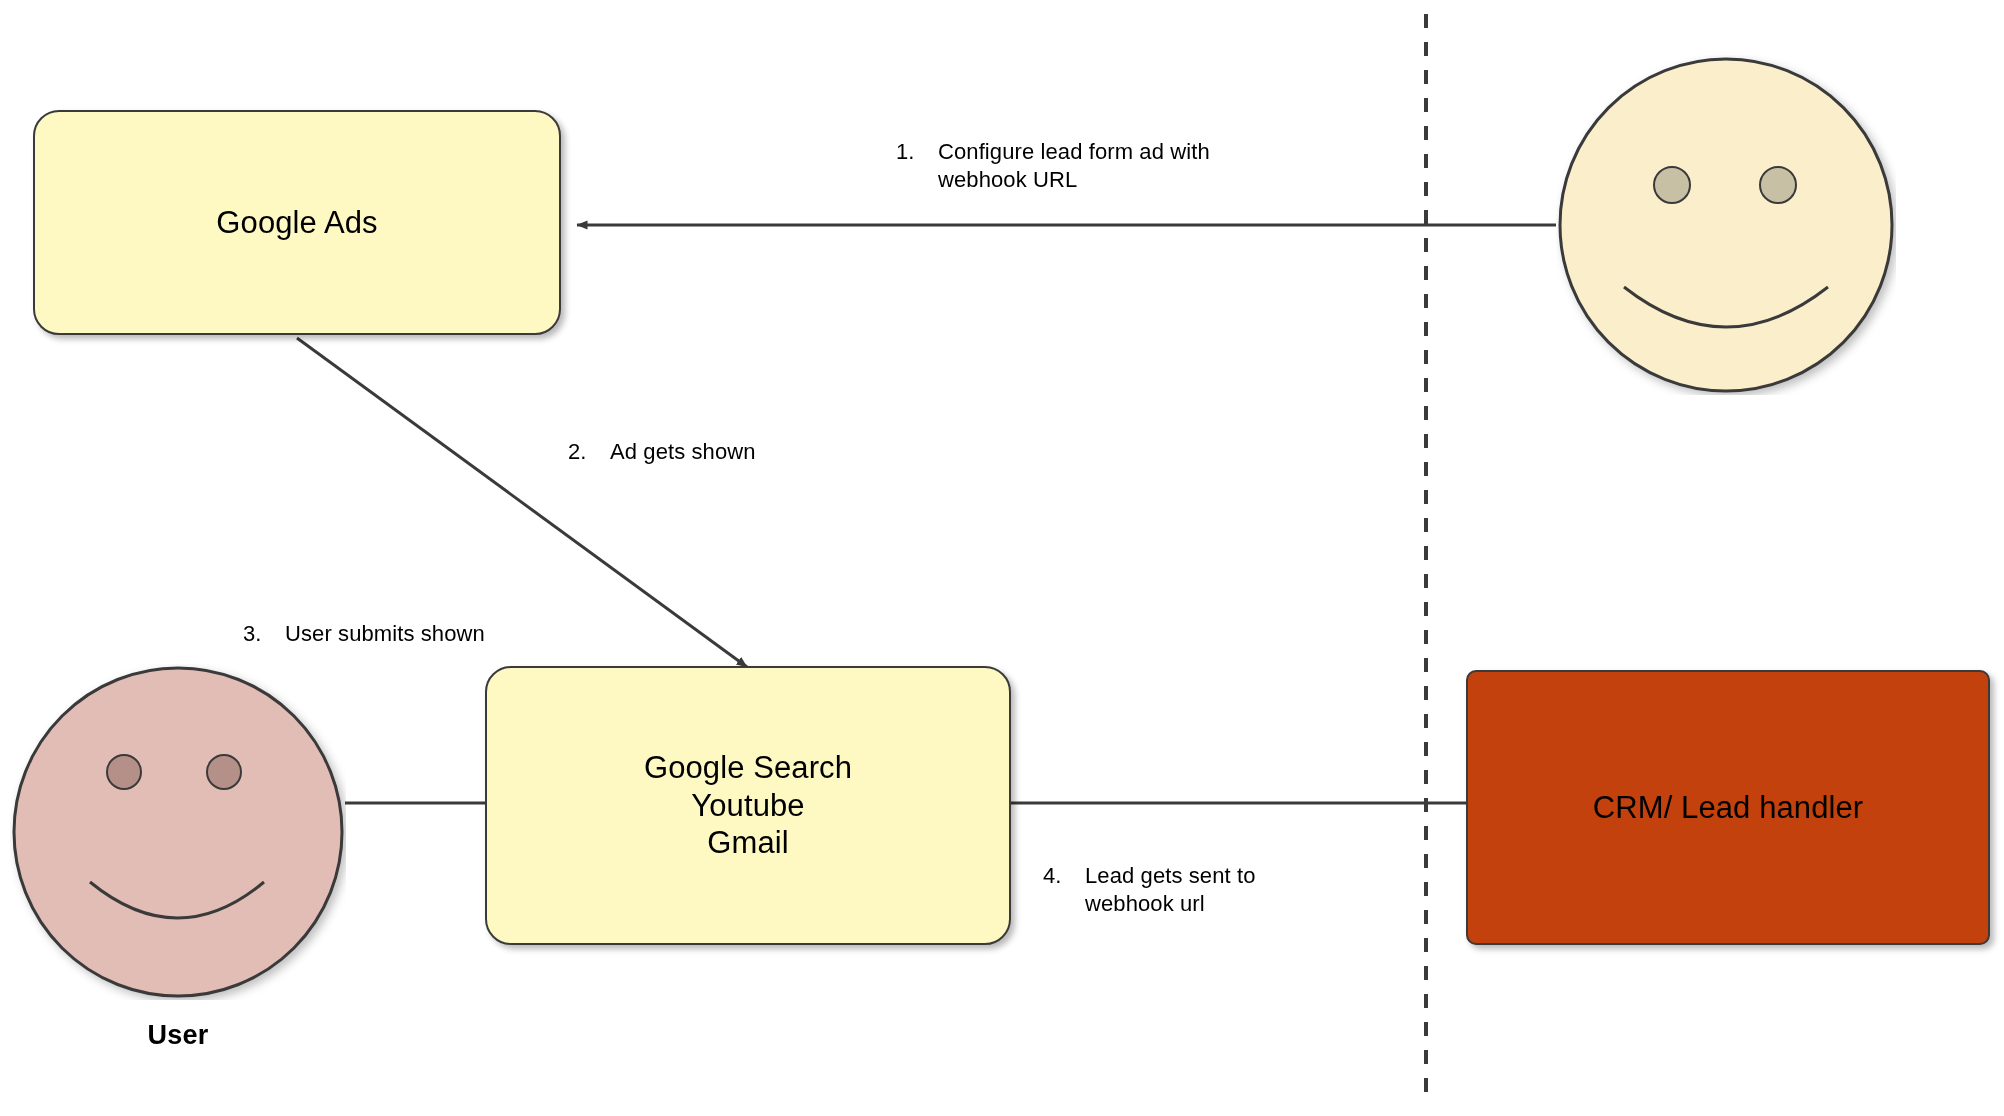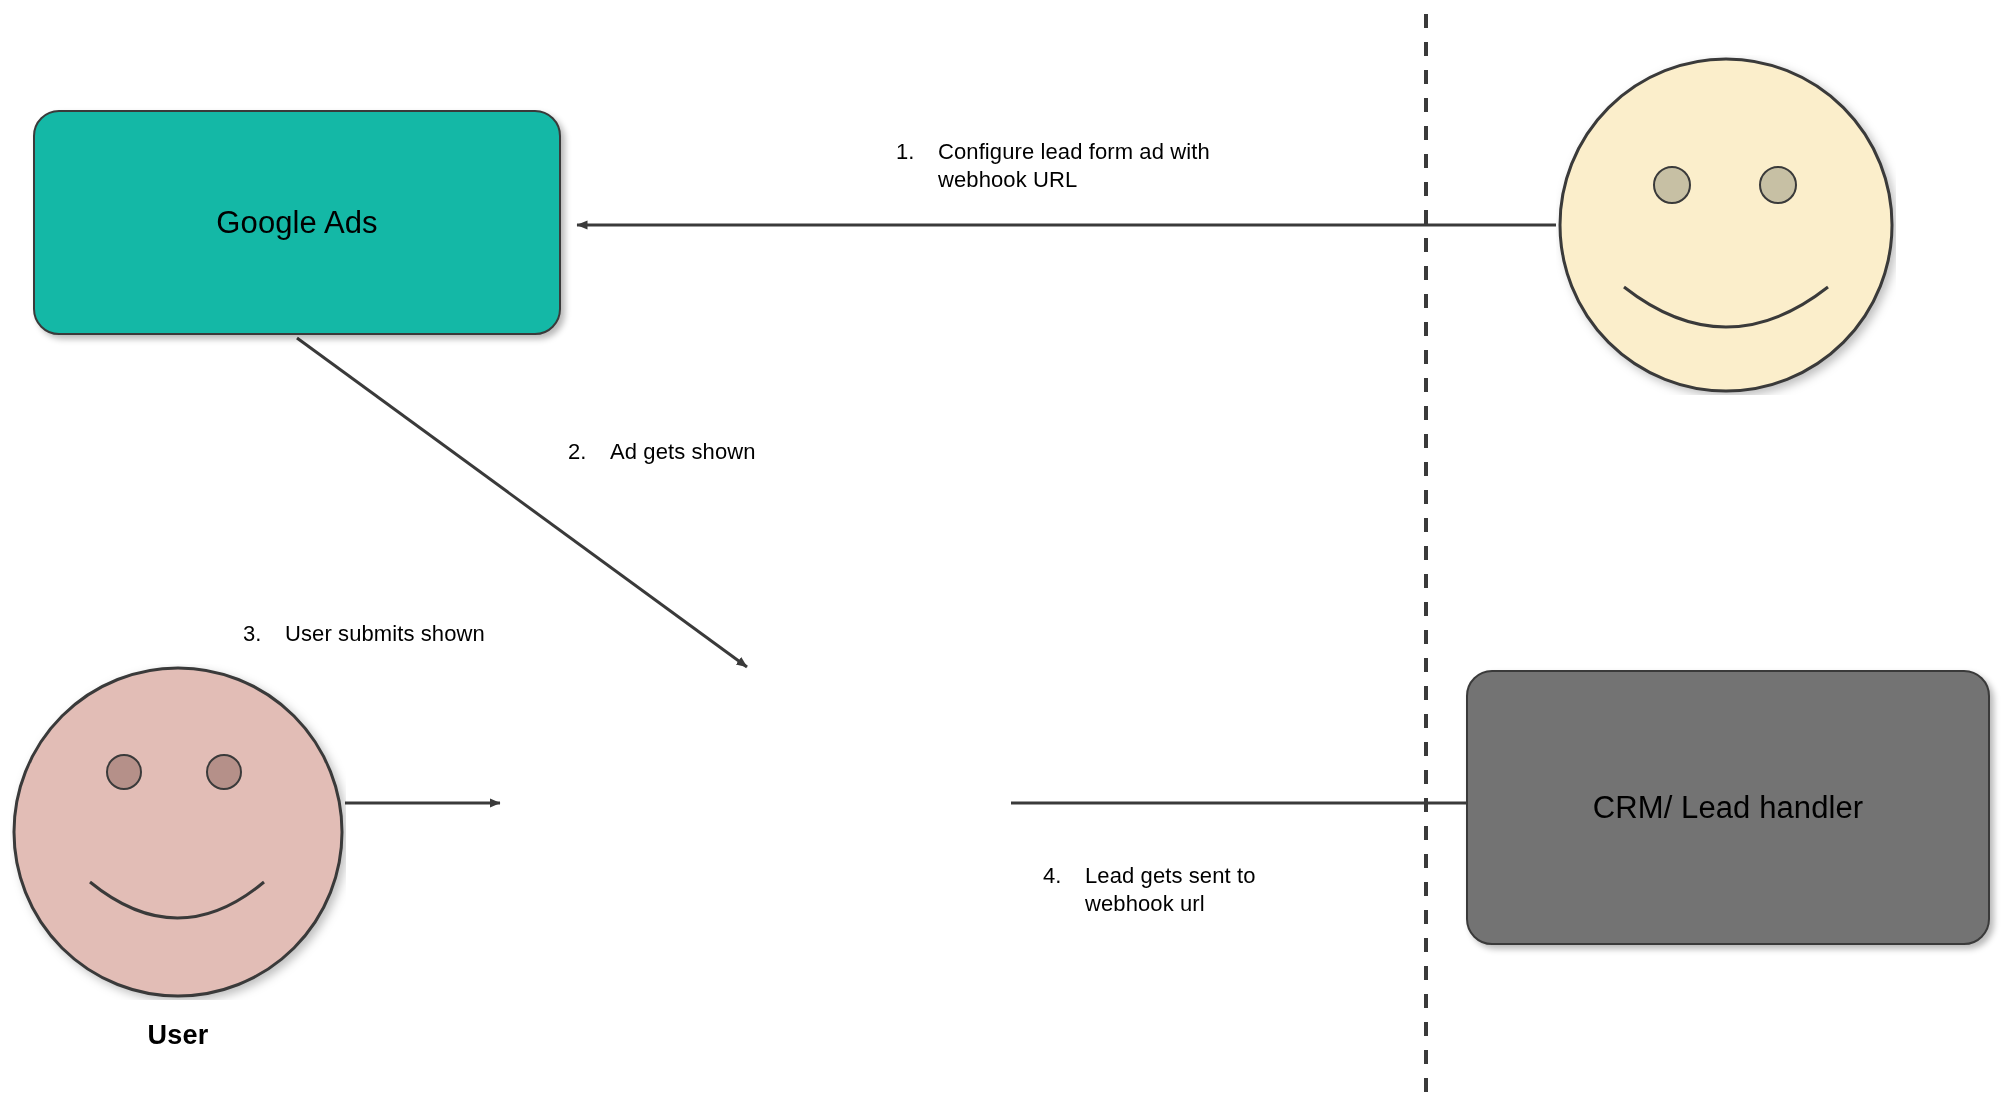--- a/index.html
+++ b/index.html
@@ -40,22 +40,22 @@
     border-radius: 26px;
     box-shadow: 4px 4px 6px rgba(0,0,0,0.28);
   }
   .rbox .node-label {
     font-size: 31px;
     line-height: 1.22;
     color: #000;
     letter-spacing: 0.1px;
     white-space: pre-line;
   }
-  .box-blue { background: #14b8a6; }
-  .box-cream { background: #737373; }
+  .box-blue { background: #fef9c3; }
+  .box-cream { background: #c2410c; border-radius: 10px; }
 
   .face-wrap {
     position: absolute;
   }
   .face-caption {
     position: absolute;
     width: 100%;
     text-align: center;
     font-size: 27px;
     font-weight: bold;
@@ -99,20 +99,25 @@
 
     <line x1="345" y1="803" x2="500" y2="803" stroke="#3a3a3a" stroke-width="3" marker-end="url(#arrowhead)"></line>
 
     <line x1="1011" y1="803" x2="1481" y2="803" stroke="#3a3a3a" stroke-width="3" marker-end="url(#arrowhead)"></line>
   </svg>
 
   <div class="node rbox box-blue" style="left:33px; top:110px; width:528px; height:225px;">
     <span class="node-label">Google Ads</span>
   </div>
 
+  <div class="node rbox box-blue" style="left:485px; top:666px; width:526px; height:279px;">
+    <span class="node-label">Google Search
+Youtube
+Gmail</span>
+  </div>
 
   <div class="node rbox box-cream" style="left:1466px; top:670px; width:524px; height:275px;">
     <span class="node-label">CRM/ Lead handler</span>
   </div>
 
   <div class="face-wrap" style="left:1556px; top:55px; width:340px; height:340px;">
     <svg width="340" height="340" viewBox="0 0 340 340">
       <circle cx="170" cy="170" r="166" fill="#fbeecb" stroke="#3a3a3a" stroke-width="3" style="filter: drop-shadow(4px 4px 5px rgba(0,0,0,0.25));"></circle>
       <circle cx="116" cy="130" r="18" fill="#c7c0a4" stroke="#3a3a3a" stroke-width="2"></circle>
       <circle cx="222" cy="130" r="18" fill="#c7c0a4" stroke="#3a3a3a" stroke-width="2"></circle>

